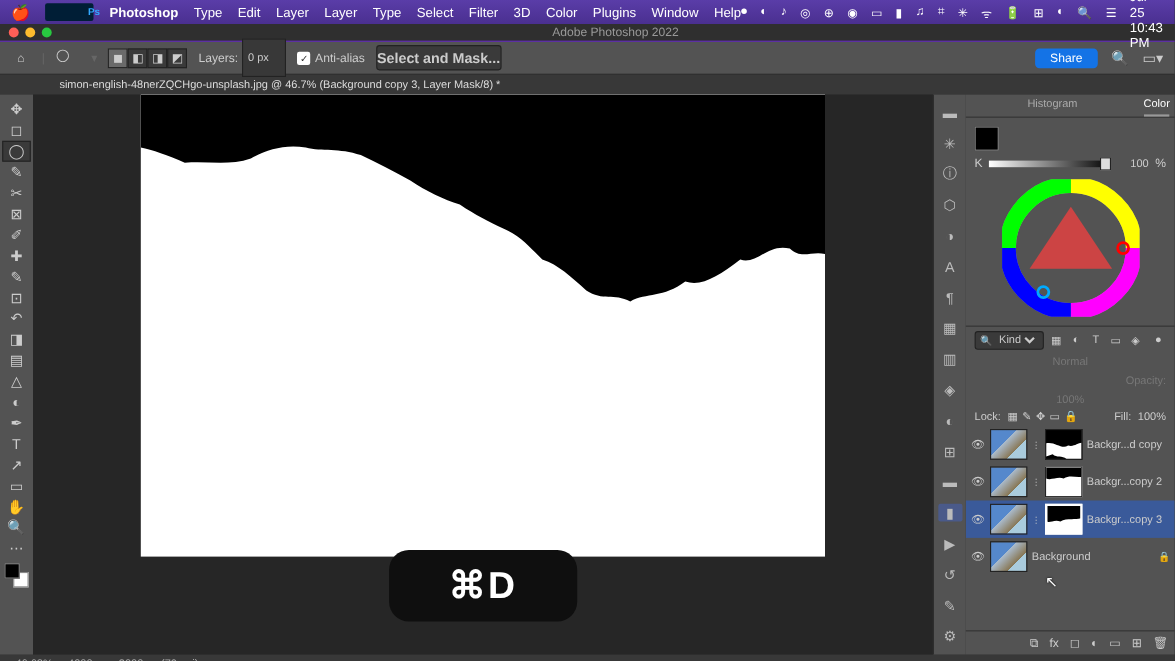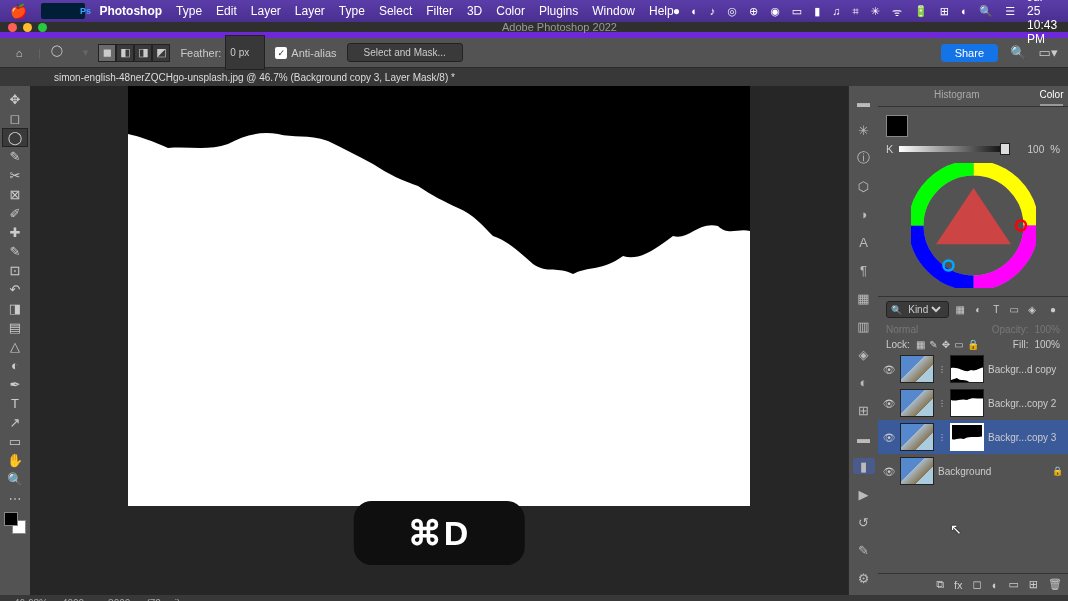--- a/index.html
+++ b/index.html
@@ -8,40 +8,40 @@
 
 .menubar { height: 22px; background: linear-gradient(#5a3da8, #4a2f90); display: flex; align-items: center; padding: 0 10px; color: #fff; font-size: 12px; }
 .menubar .left { display: flex; align-items: center; gap: 14px; }
 .menubar .right { margin-left: auto; display: flex; align-items: center; gap: 12px; }
 .menubar .apple { font-size: 14px; }
 .menubar .ps-icon { width: 16px; height: 16px; background: #001e36; color: #31a8ff; font-size: 9px; font-weight: bold; display: flex; align-items: center; justify-content: center; border-radius: 2px; padding-left: 44px; }
 .menubar .status-icon { font-size: 11px; }
 .menubar b { font-weight: 600; }
 
 
-.titlebar { height: 16px; background: #2f2f2f; display: flex; align-items: center; padding: 0 8px; color: #999; font-size: 11px; border-bottom: 6px solid #6d28d9; }
+.titlebar { height: 16px; background: #2f2f2f; display: flex; align-items: center; padding: 0 8px; color: #999; font-size: 11px; border-bottom: 1px solid #6d28d9; }
 .traffic { display: flex; gap: 6px; margin-right: 12px; }
 .traffic span { width: 9px; height: 9px; border-radius: 50%; }
 .traffic .r { background: #ff5f57; }
 .traffic .y { background: #febc2e; }
 .traffic .g { background: #28c840; }
 .titlebar .title { flex: 1; text-align: center; }
 
 
 .options { height: 30px; background: #535353; display: flex; align-items: center; padding: 0 10px; gap: 10px; border-bottom: 1px solid #2a2a2a; }
 .home-icon { width: 18px; height: 18px; display: flex; align-items: center; justify-content: center; }
 .lasso-icon { width: 22px; height: 18px; }
 .opt-group { display: flex; gap: 0; }
 .opt-btn { width: 18px; height: 18px; background: #3a3a3a; border: 1px solid #222; display: flex; align-items: center; justify-content: center; }
 .opt-btn.active { background: #6a6a6a; }
 .feather { display: flex; align-items: center; gap: 4px; }
 .feather input { width: 40px; height: 35px; background: #383838; border: 1px solid #222; color: #ccc; font-size: 10px; padding: 0 4px; }
 .checkbox { display: flex; align-items: center; gap: 4px; }
 .checkbox .box { width: 12px; height: 12px; background: #fff; border-radius: 2px; display: flex; align-items: center; justify-content: center; font-size: 9px; color: #333; }
-.select-mask-btn { padding: 3px 16px; background: #3a3a3a; border: 1px solid #222; border-radius: 3px; font-size: 10px; }
+.select-mask-btn { padding: 3px 0; background: #3a3a3a; border: 1px solid #222; border-radius: 3px; font-size: 13px; font-weight: bold; }
 .share-btn { margin-left: auto; padding: 3px 14px; background: #1473e6; color: #fff; border-radius: 4px; font-size: 11px; }
 .top-icon { width: 20px; height: 20px; display: flex; align-items: center; justify-content: center; font-size: 13px; }
 
 
 .doc-tabs { height: 18px; background: #383838; display: flex; align-items: center; padding: 0 38px; }
 .doc-tab { color: #ddd; font-size: 10px; margin-left: 16px; }
 
 
 .main { display: flex; height: 509px; }
 
@@ -80,21 +80,21 @@
 .k-slider .thumb { position: absolute; right: 0; top: -3px; width: 10px; height: 12px; background: #ddd; }
 .k-slider .val { width: 28px; font-size: 10px; text-align: right; }
 .color-wheel { margin: 8px auto 0; width: 125px; height: 125px; position: relative; }
 .color-wheel svg { width: 100%; height: 100%; }
 
 .layers-panel { flex: 1; display: flex; flex-direction: column; border-top: 1px solid #333; }
 .layer-controls { padding: 4px 8px; display: flex; align-items: center; gap: 4px; }
 .layer-controls .search { display: flex; align-items: center; gap: 2px; background: #3a3a3a; border: 1px solid #222; padding: 1px 4px; border-radius: 3px; }
 .layer-controls .search select { background: none; border: none; color: #ccc; font-size: 10px; width: 40px; }
 .filter-icon { width: 14px; height: 14px; display: flex; align-items: center; justify-content: center; font-size: 10px; }
-.blend-row { padding: 2px 8px; display: flex; align-items: center; gap: 6px; font-size: 10px; color: #777; }
+.blend-row { padding: 2px 8px; display: flex; align-items: center; gap: 6px; font-size: 10px; color: #777; flex-direction: column; }
 .lock-row { padding: 2px 8px; display: flex; align-items: center; gap: 6px; font-size: 10px; }
 .lock-row .icons { display: flex; gap: 4px; }
 
 .layers-list { flex: 1; overflow: hidden; }
 .layer-row { display: flex; align-items: center; height: 34px; padding: 0 4px; gap: 4px; }
 .layer-row.selected { background: #3a5a9a; }
 .eye { width: 14px; text-align: center; font-size: 10px; }
 .thumb { width: 34px; height: 28px; background: linear-gradient(135deg,#5588cc 40%,#aabbcc 40%,#887755 70%,#aaccdd 70%); border: 1px solid #222; }
 .thumb.empty { background: repeating-conic-gradient(#ccc 0 25%, #fff 0 50%) 0 0/8px 8px; }
 .link { width: 8px; font-size: 8px; }
@@ -167,21 +167,21 @@
   <span style="color:#666">|</span>
   <span class="lasso-icon">◯</span>
   <span style="color:#666">▾</span>
   <div class="opt-group">
     <span class="opt-btn active">◼</span>
     <span class="opt-btn">◧</span>
     <span class="opt-btn">◨</span>
     <span class="opt-btn">◩</span>
   </div>
   <div class="feather">
-    <span>Feather:</span>
+    <span>Layers:</span>
     <input value="0 px" style="">
   </div>
   <div class="checkbox">
     <span class="box">✓</span>
     <span>Anti-alias</span>
   </div>
   <span class="select-mask-btn">Select and Mask...</span>
   <span class="share-btn">Share</span>
   <span class="top-icon">🔍</span>
   <span class="top-icon">▭▾</span>

